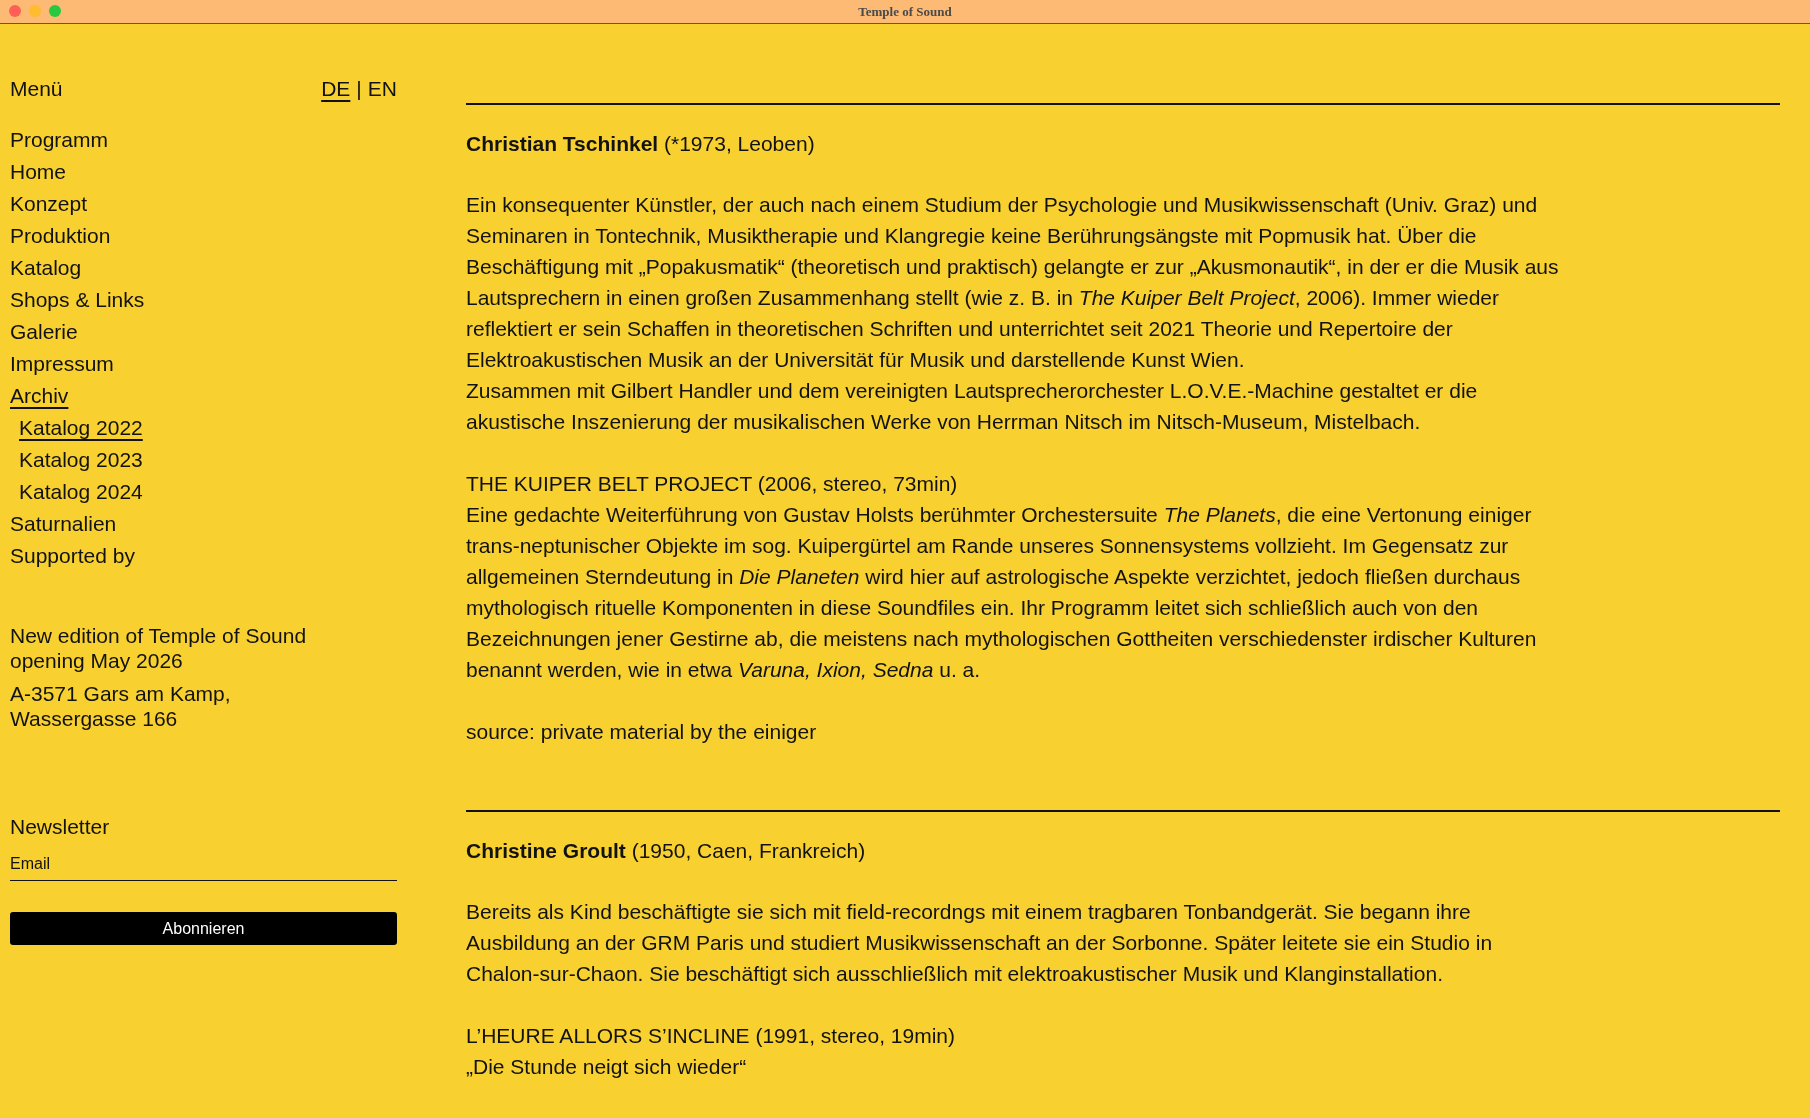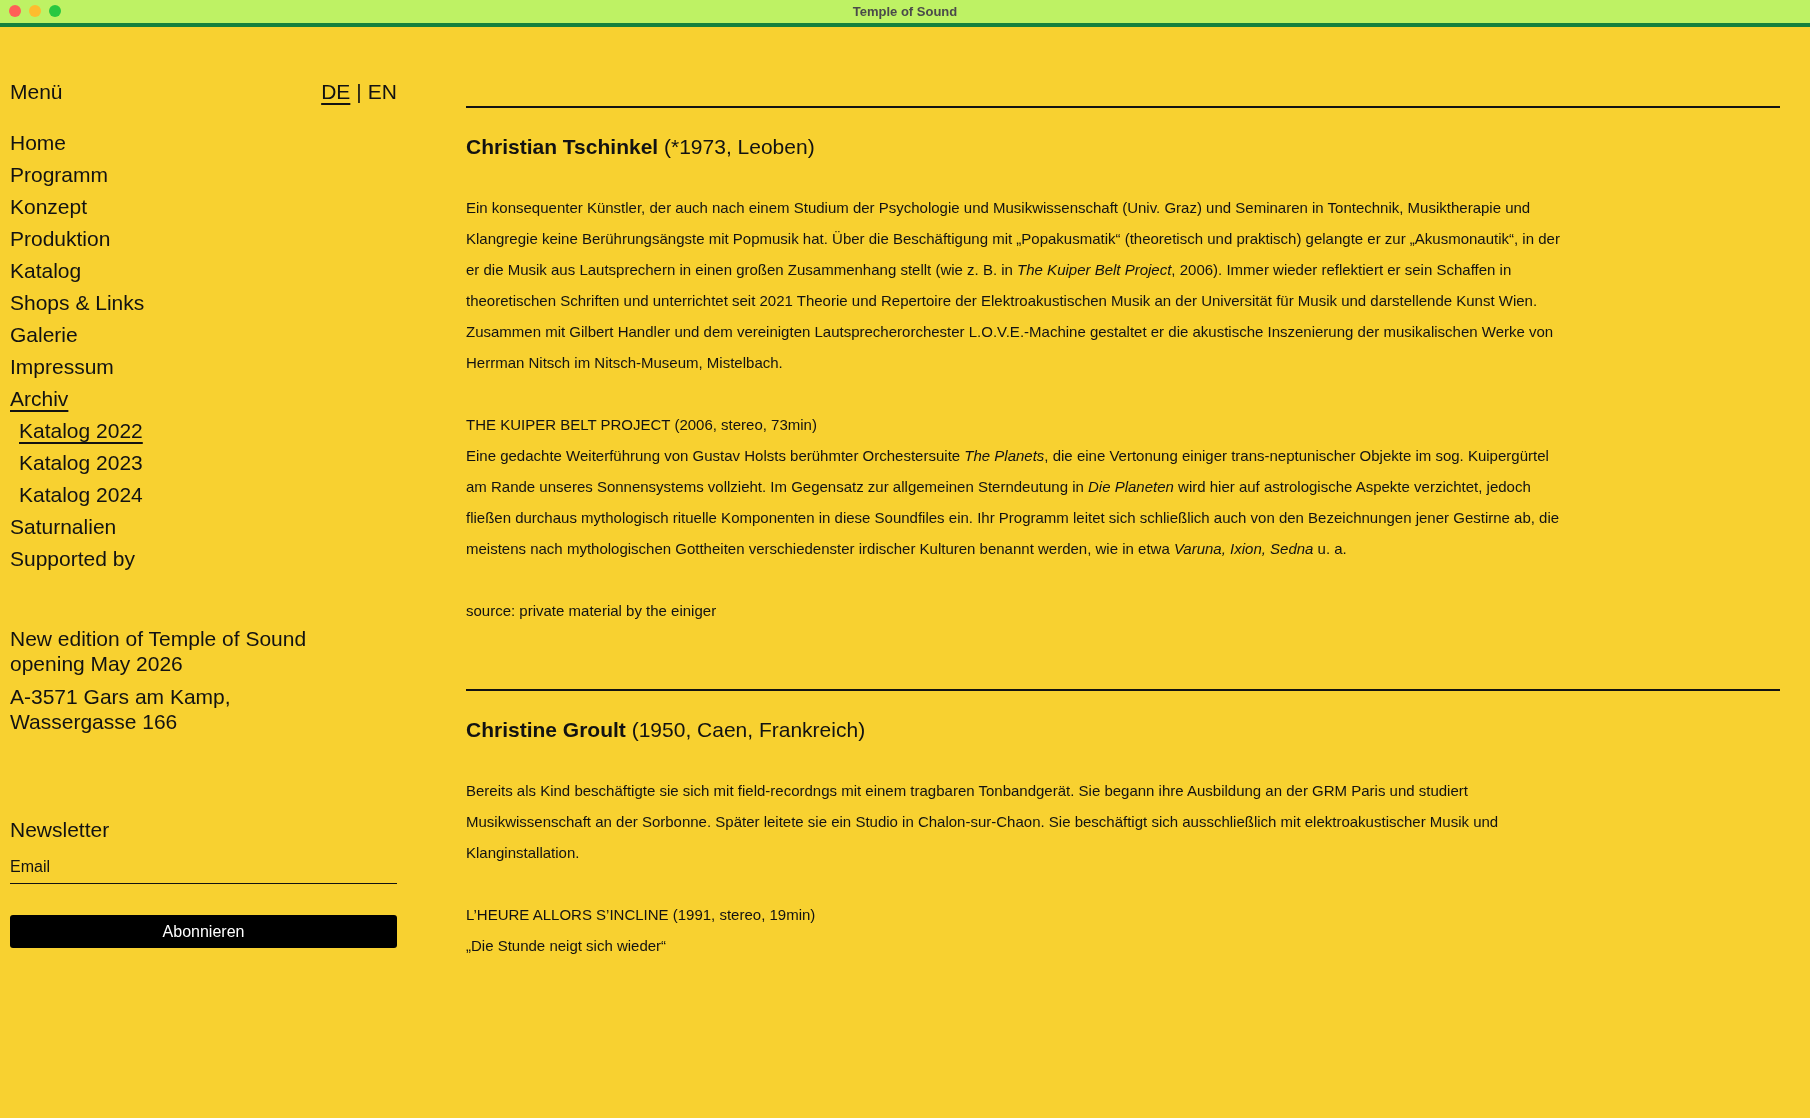--- a/index.html
+++ b/index.html
@@ -5,22 +5,23 @@
   html, body { margin:0; padding:0; }
   body {
     width:1810px; height:1118px; overflow:hidden;
     background:#F8D130;
     color:#121212;
     font-family:"Liberation Sans", sans-serif;
     -webkit-font-smoothing:antialiased;
   }
   
   .titlebar{
-    position:relative; height:23px; background:#bef264;
-    border-bottom:4px solid #15803d;
+    position:relative; height:23px; background:#fdba74;
+    border-bottom:1px solid #15803d;
+    font-family:Liberation Serif, serif;
   }
   .traffic{ position:absolute; left:9px; top:5px; display:flex; gap:8px; }
   .tl{ width:12px; height:12px; border-radius:50%; display:inline-block; }
   .tl.red{ background:#FF5F57; }
   .tl.ylw{ background:#FEBC2E; }
   .tl.grn{ background:#28C840; }
   .win-title{
     text-align:center; line-height:23px; font-size:13px; font-weight:bold; color:#4A4A4A;
   }
   
@@ -60,21 +61,21 @@
     font-family:"Liberation Sans", sans-serif; font-size:16px; font-weight:normal;
     cursor:pointer;
   }
   
   article{ border-top:2px solid #121212; padding-top:27px; margin:0 0 63px 0; }
   article h2{
     font-size:21px; font-weight:normal; margin:0 0 33px 0; letter-spacing:0;
   }
   article h2 .b{ font-weight:bold; }
   article p{
-    font-size:15px; line-height:31px; margin:0 0 31px 0; max-width:1105px;
+    font-size:21px; line-height:31px; margin:0 0 31px 0; max-width:1105px;
   }
   article p:last-child{ margin-bottom:0; }
   .it{ font-style:italic; }
 </style>
 </head>
 <body>
 
 <div class="titlebar">
   <div class="traffic">
     <span class="tl red"></span>
@@ -86,22 +87,22 @@
 
 <div class="page">
   <aside class="sidebar">
     <div class="toprow">
       <span class="menu-label">Menü</span>
       <span class="lang">
         <a class="underl">DE</a><span class="sep">|</span><a>EN</a>
       </span>
     </div>
     <nav id="nav">
+        <a class="nav-item">Programm</a>
         <a class="nav-item">Home</a>
-        <a class="nav-item">Programm</a>
         <a class="nav-item">Konzept</a>
         <a class="nav-item">Produktion</a>
         <a class="nav-item">Katalog</a>
         <a class="nav-item">Shops &amp; Links</a>
         <a class="nav-item">Galerie</a>
         <a class="nav-item">Impressum</a>
         <a class="nav-item underl">Archiv</a>
         <a class="nav-item indent underl">Katalog 2022</a>
         <a class="nav-item indent">Katalog 2023</a>
         <a class="nav-item indent">Katalog 2024</a>

